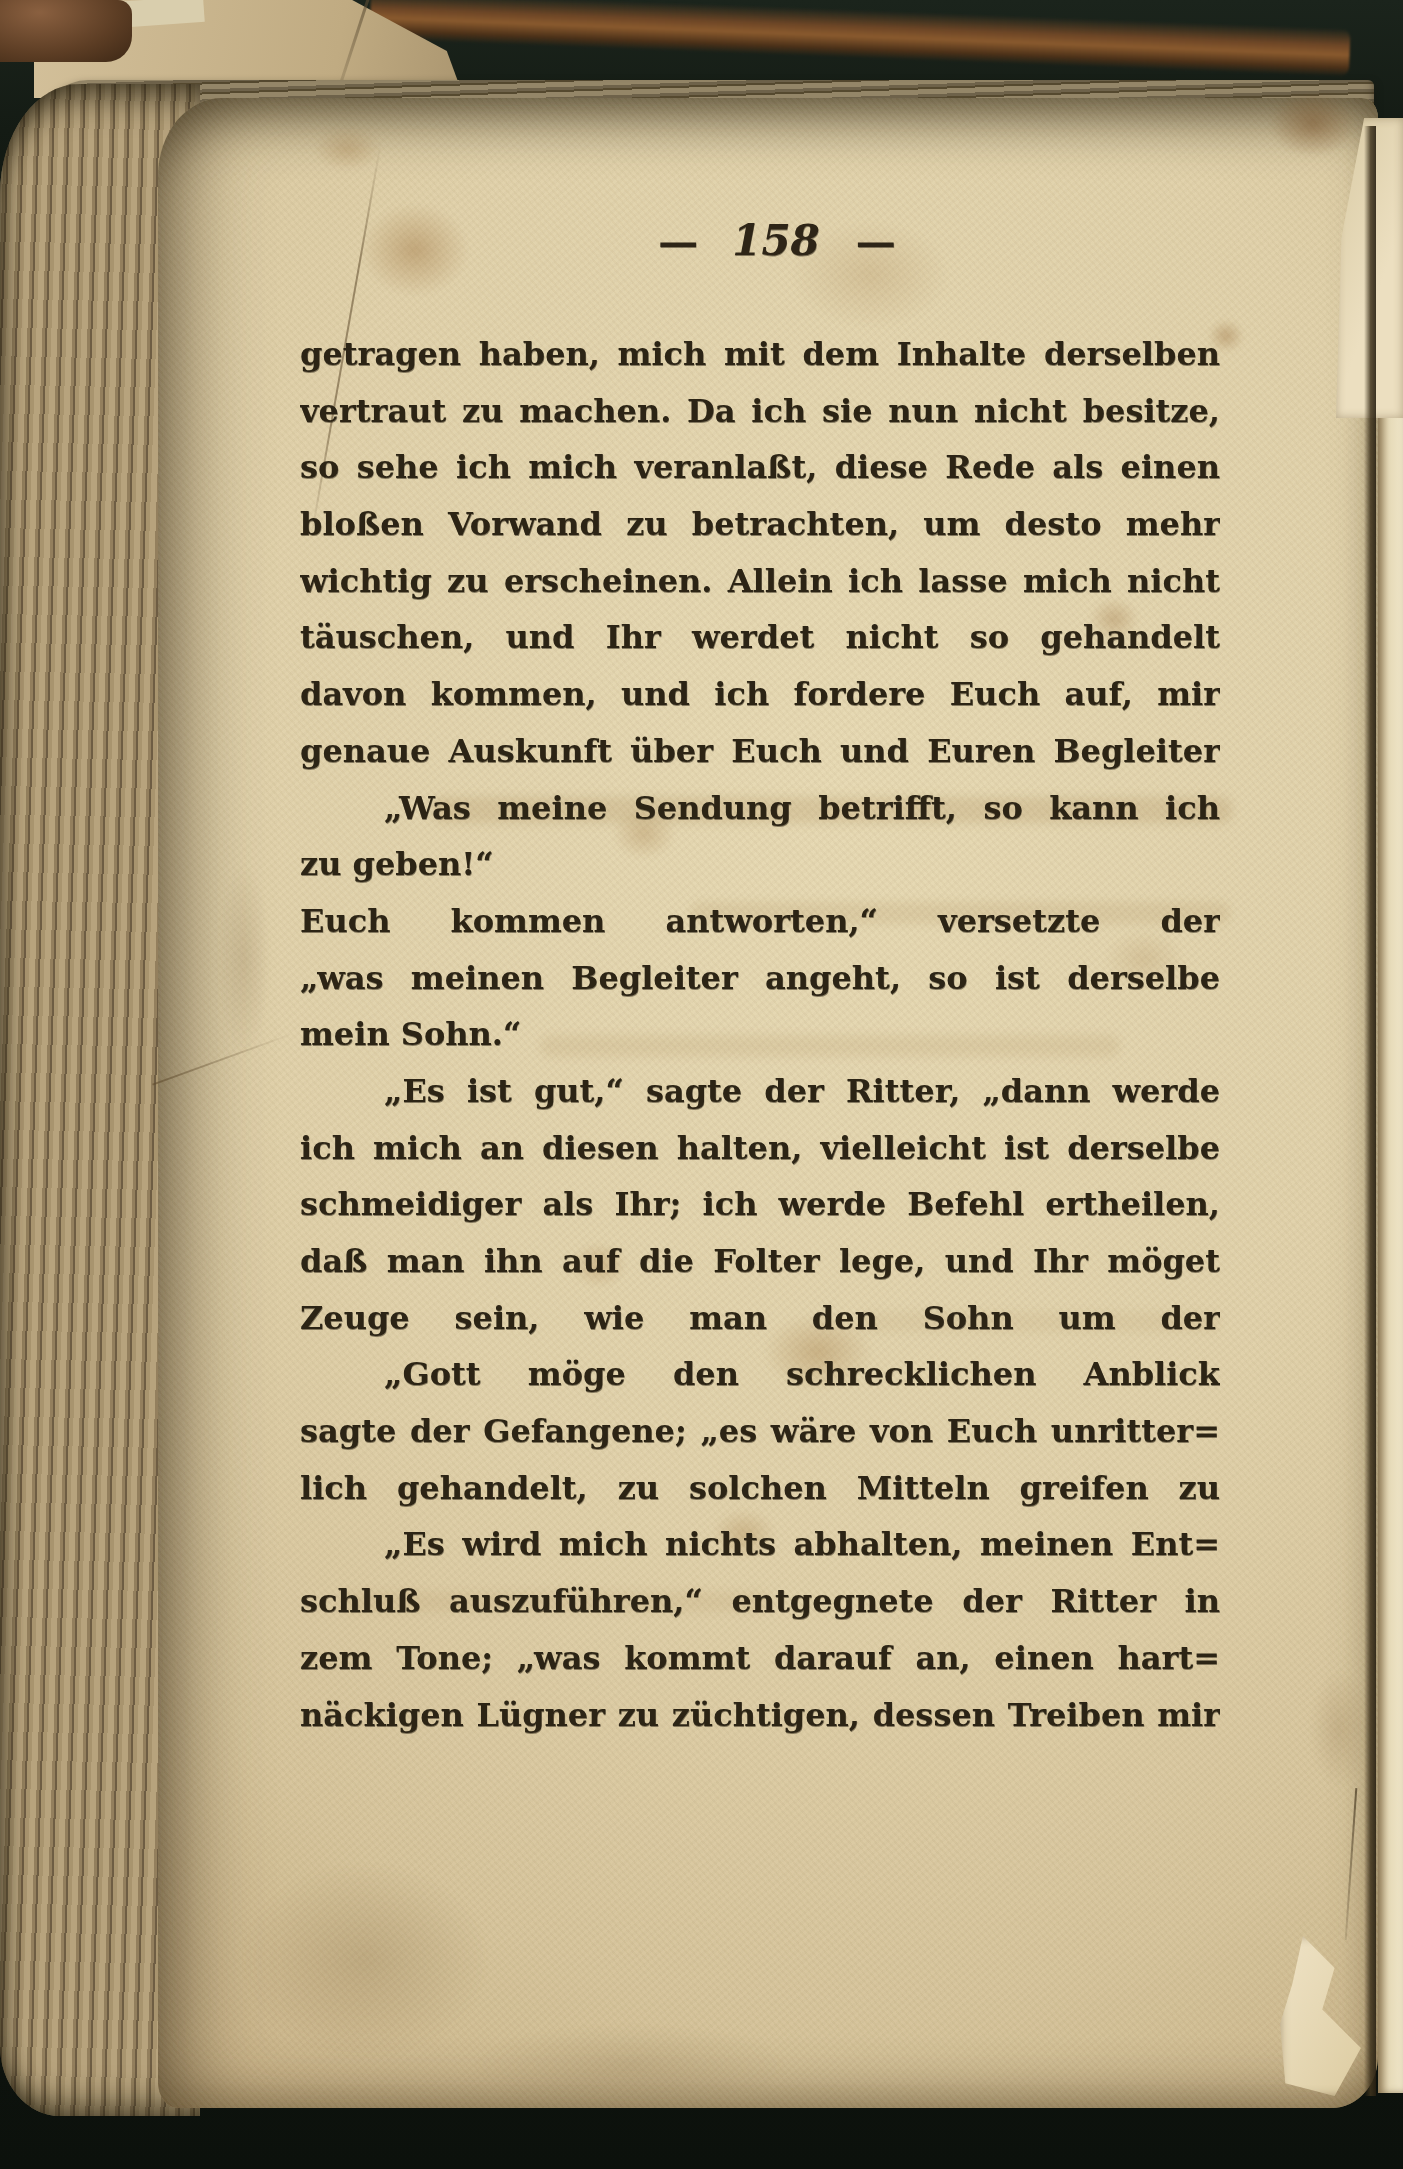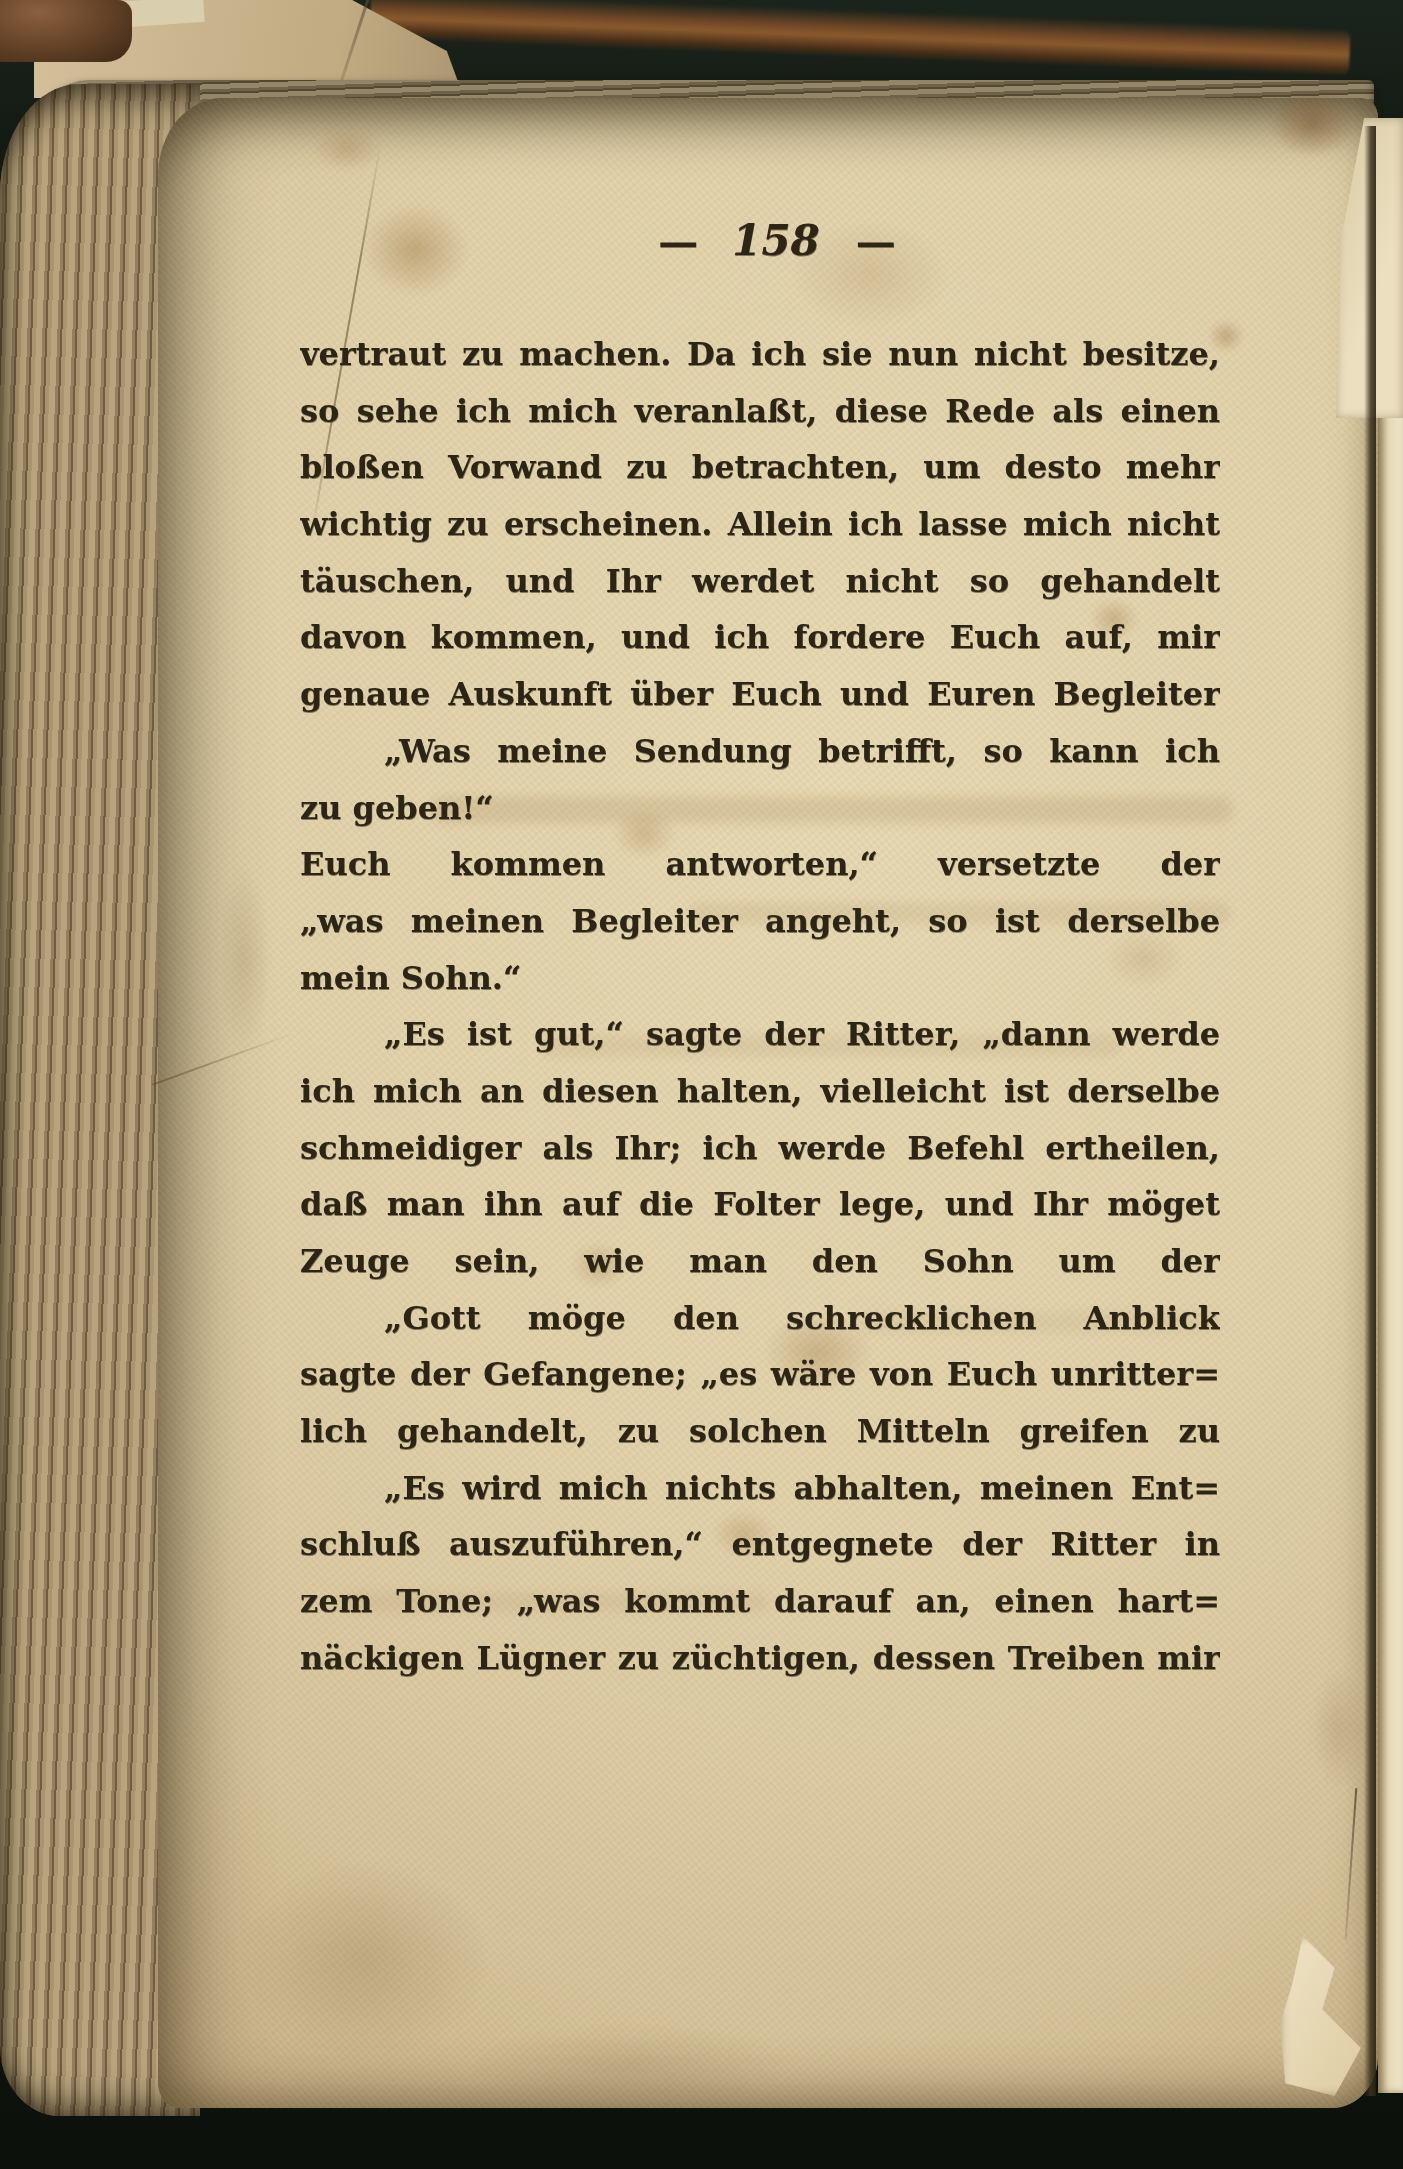--- a/index.html
+++ b/index.html
@@ -164,20 +164,21 @@
   <div class="c3"></div>
   <div class="tear"></div>
 
   <div class="header">
     <span class="dash">—</span>
     <span class="num">158</span>
     <span class="dash">—</span>
   </div>
 
   <div class="textcol">
+      <div class="line">getragen haben, mich mit dem Inhalte derselben</div>
       <div class="line">vertraut zu machen. Da ich sie nun nicht besitze,</div>
       <div class="line">so sehe ich mich veranlaßt, diese Rede als einen</div>
       <div class="line">bloßen Vorwand zu betrachten, um desto mehr</div>
       <div class="line">wichtig zu erscheinen. Allein ich lasse mich nicht</div>
       <div class="line">täuschen, und Ihr werdet nicht so gehandelt Kaufes</div>
       <div class="line">davon kommen, und ich fordere Euch auf, mir lasse</div>
       <div class="line">genaue Auskunft über Euch und Euren Begleiter</div>
       <div class="line indent">„Was meine Sendung betrifft, so kann ich</div>
       <div class="line pend">zu geben!“</div>
       <div class="line">Euch kommen antworten,“ versetzte der Gefangene,</div>

